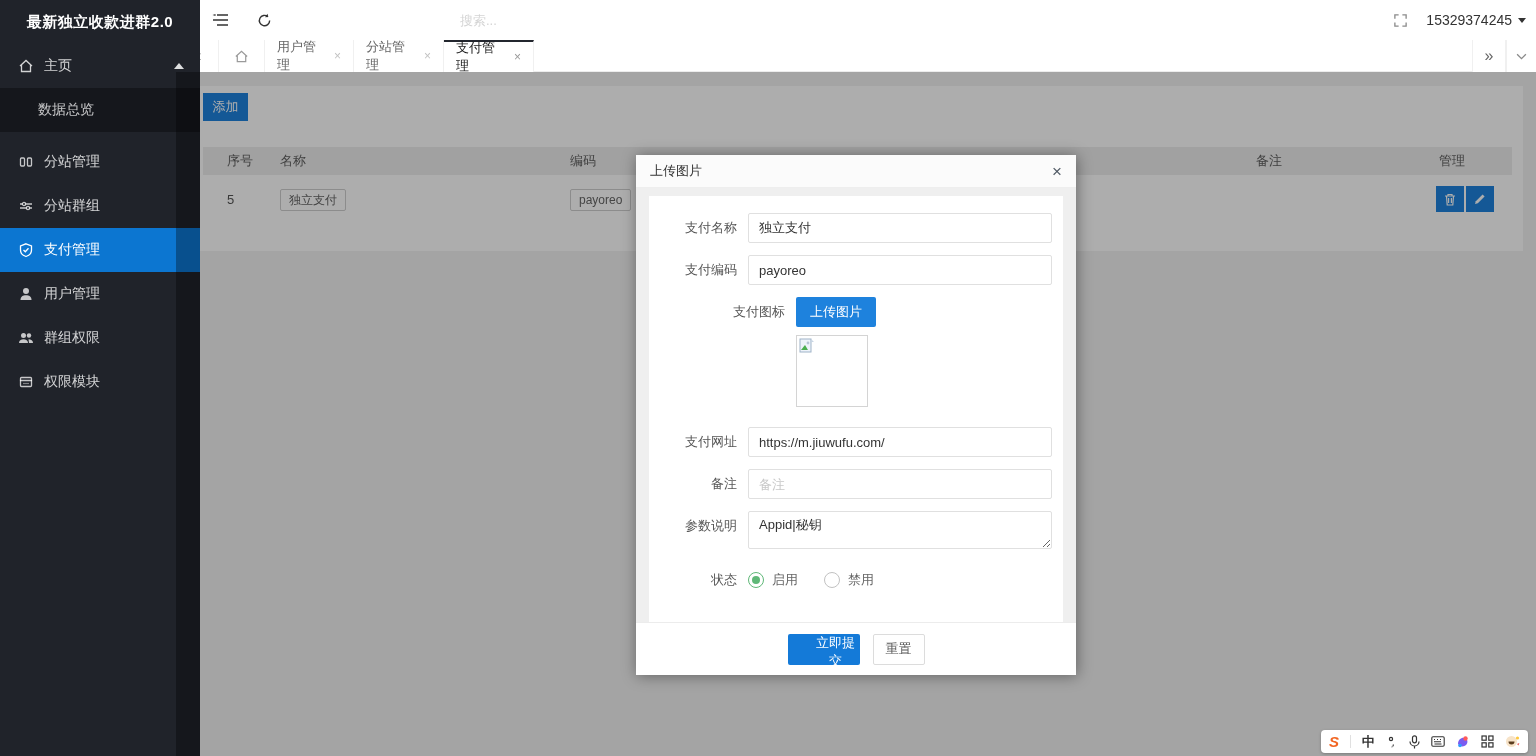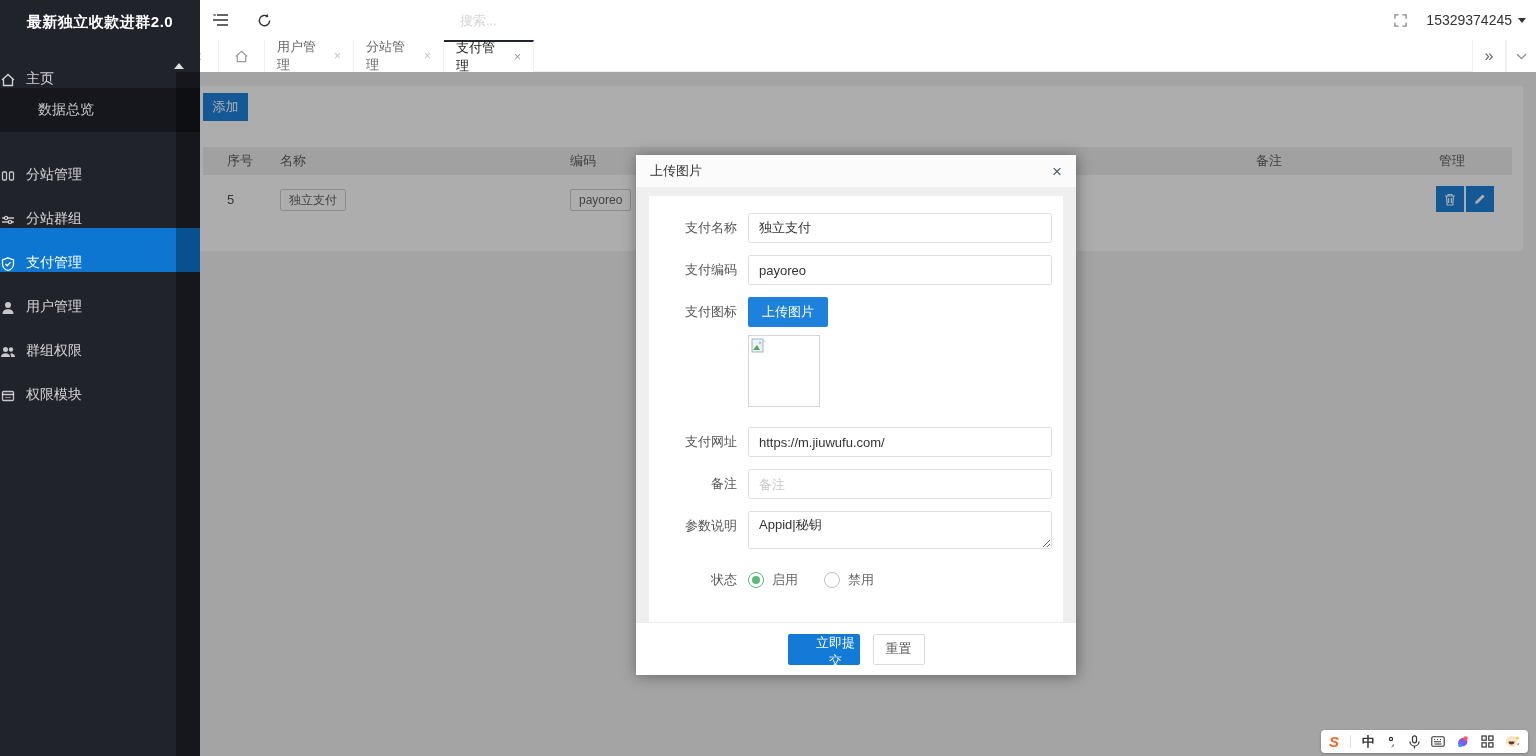--- a/index.html
+++ b/index.html
@@ -2,21 +2,21 @@
 <html><head>
 <meta charset="utf-8">
 <style>
   * { margin:0; padding:0; box-sizing:border-box; }
   html,body { width:1536px; height:756px; overflow:hidden; font-family:"Liberation Sans", sans-serif; }
   .stage { position:absolute; inset:0; width:1536px; height:756px; background:#f2f2f2; }
 
   
   .sidebar { position:absolute; left:0; top:0; width:200px; height:756px; background:#20232a; z-index:30; }
   .side-title { height:44px; display:flex; align-items:center; justify-content:center; color:#fff; font-size:15px; font-weight:bold; letter-spacing:.5px; }
-  .side-item { position:relative; height:44px; display:flex; align-items:flex-end; color:rgba(255,255,255,.8); font-size:14px; cursor:pointer; }
+  .side-item { position:relative; height:44px; display:flex; align-items:center; padding-left:18px; color:rgba(255,255,255,.8); font-size:14px; cursor:pointer; }
   .side-item .mi { width:16px; height:16px; margin-right:10px; flex:0 0 16px; }
   .side-item.active { background:#0c76d1; color:#fff; }
   .side-sub { height:44px; display:flex; align-items:center; padding-left:38px; background:#15171c; color:rgba(255,255,255,.75); font-size:14px; cursor:pointer; margin-bottom:8px; }
   .caret-up { position:absolute; right:16px; top:19px; width:0; height:0; border-left:5px solid transparent; border-right:5px solid transparent; border-bottom:6px solid rgba(255,255,255,.85); }
 
   
   .topbar { position:absolute; left:176px; top:0; width:1360px; height:40px; background:#fff; z-index:20; }
   .tb-icon { position:absolute; top:0; width:40px; height:40px; display:flex; align-items:center; justify-content:center; cursor:pointer; color:#333; }
   .search-input { position:absolute; left:284px; top:8px; width:170px; height:24px; border:none; outline:none; font-size:13px; color:#be185d; background:transparent; }
   .search-input::placeholder { color:#d4d4d4; }
@@ -237,21 +237,21 @@
         <div class="f-row">
           <label class="f-label">支付名称</label>
           <span class="f-ctrl"><input class="f-input" type="text" value="独立支付" style=""></span>
         </div>
 
         <div class="f-row">
           <label class="f-label">支付编码</label>
           <span class="f-ctrl"><input class="f-input" type="text" value="payoreo" style=""></span>
         </div>
 
-        <div class="f-row" style="margin-bottom:20px;">
+        <div class="f-row" style="margin-bottom:20px;margin-left:48px;">
           <label class="f-label">支付图标</label>
           <span class="f-ctrl">
             <button class="btn-upload">上传图片</button>
             <div class="img-box">
               <svg width="16" height="16" style="position:absolute; left:2px; top:2px;" viewBox="0 0 16 16">
                   <rect x="1" y="1" width="11" height="13" fill="#eef3fa" stroke="#9fb3c8" stroke-width="1"></rect>
                   <path d="M12 1 L15 4 L12 4 Z" fill="#c9d6e4"></path>
                   <path d="M2 12 L6 7 L9 12 Z" fill="#4caf50"></path>
                   <circle cx="9" cy="5" r="1.4" fill="#b7c6d6"></circle>
                 </svg>

